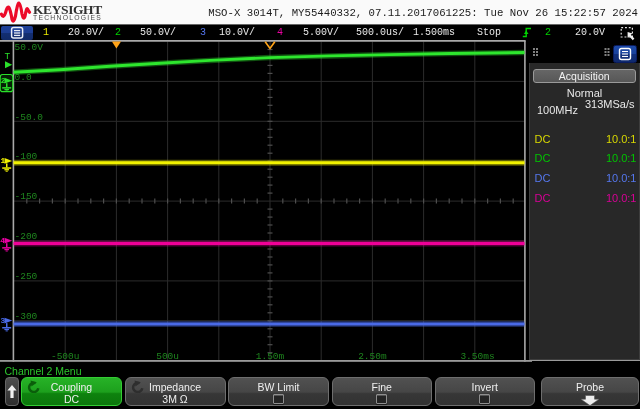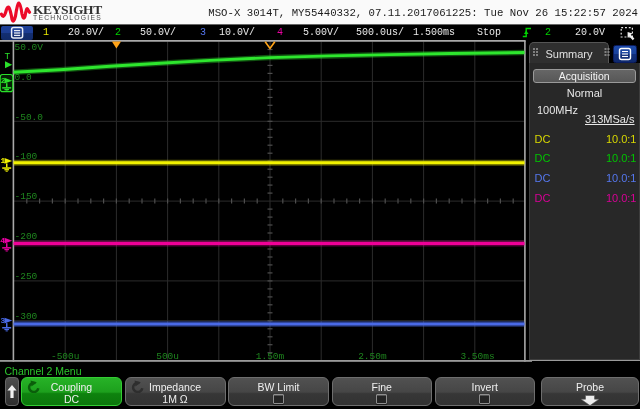--- a/index.html
+++ b/index.html
@@ -257,37 +257,36 @@
         <rect x="6" y="283.1" width="1.5" height="4" fill="#4a6ae6"></rect>
         <rect x="2.2" y="287.0" width="9" height="1.5" fill="#4a6ae6"></rect>
         <rect x="4.4" y="288.8" width="4.6" height="1.3" fill="#4a6ae6"></rect>
         <rect x="5.6" y="290.4" width="2.2" height="1" fill="#4a6ae6"></rect>
 </g>
 
   </svg>
 
   <div class="abs" style="left:0;top:359.6px;width:640px;height:1.4px;background:#9a9a9a;"></div>
 
-  <div class="abs" id="tab">Summary</div>
   <div class="abs" style="left:532.5px;top:48px;width:2px;height:2px;background:#808080;
     box-shadow:3px 0 #808080,0 3px #808080,3px 3px #808080,0 6px #808080,3px 6px #808080,
     71.5px 0 #808080,74.5px 0 #808080,71.5px 3px #808080,74.5px 3px #808080,71.5px 6px #808080,74.5px 6px #808080;"></div>
   <div class="abs" id="sbbtn">
     <svg width="22" height="16" viewBox="0 0 22 16">
       <rect x="5.5" y="2.5" width="11" height="11" rx="2" fill="none" stroke="#fff" stroke-width="1.4"></rect>
       <line x1="8" y1="5.5" x2="14" y2="5.5" stroke="#fff" stroke-width="1.1"></line>
       <line x1="8" y1="8" x2="14" y2="8" stroke="#fff" stroke-width="1.1"></line>
       <line x1="8" y1="10.5" x2="14" y2="10.5" stroke="#fff" stroke-width="1.1"></line>
     </svg>
   </div>
   <div class="abs" id="panel"></div>
   <div class="abs hdr" style="top:69px">Acquisition</div>
   <div class="abs ptxt" style="left:529px;top:87px;width:111px;text-align:center;">Normal</div>
   <div class="abs ptxt" style="left:537px;top:103.5px;">100MHz</div>
-  <div class="abs ptxt" style="left:585px;top:113px;text-decoration:underline;">313MSa/s</div>
+  <div class="abs ptxt" style="left:585px;top:98px;">313MSa/s</div>
   <div class="abs prow" style="top:132.5px;color:#d8d800;">DC<span class="r">10.0:1</span></div>
   <div class="abs prow" style="top:152.3px;color:#00c400;">DC<span class="r">10.0:1</span></div>
   <div class="abs prow" style="top:172.1px;color:#5577ee;">DC<span class="r">10.0:1</span></div>
   <div class="abs prow" style="top:191.9px;color:#d80096;">DC<span class="r">10.0:1</span></div>
 
   <div class="abs" id="chmenu">Channel 2 Menu</div>
   <div class="abs" id="upbtn">
     <svg width="12" height="27" viewBox="0 0 12 27">
       <path d="M6 7 L10.6 12.6 L7.6 12.6 L7.6 20 L4.4 20 L4.4 12.6 L1.4 12.6 Z" fill="#f2f2f2"></path>
     </svg>
@@ -299,21 +298,21 @@
     </svg>
     <div class="l1">Coupling</div>
       <div class="l2">DC</div>
   </div>
   <div class="abs btn" style="left:124.5px;width:101px;">
     <svg style="position:absolute;left:5px;top:2px" width="14" height="13" viewBox="0 0 14 13">
       <path d="M11.3 8.2 A 4.6 4.6 0 1 1 8.6 3.2" fill="none" stroke="#2e2e2e" stroke-width="2.5"></path>
       <path d="M3.6 0.4 L9.8 2.6 L4.4 6.6 Z" fill="#2e2e2e"></path>
     </svg>
     <div class="l1">Impedance</div>
-      <div class="l2">1M Ω</div>
+      <div class="l2">3M Ω</div>
   </div>
   <div class="abs btn" style="left:228px;width:101px;padding-left:16px;">
     <div class="l1">BW Limit</div>
       <div class="cbx"></div>
   </div>
   <div class="abs btn" style="left:331.5px;width:100.5px;">
     <div class="l1">Fine</div>
       <div class="cbx"></div>
   </div>
   <div class="abs btn" style="left:434.5px;width:100.5px;">

